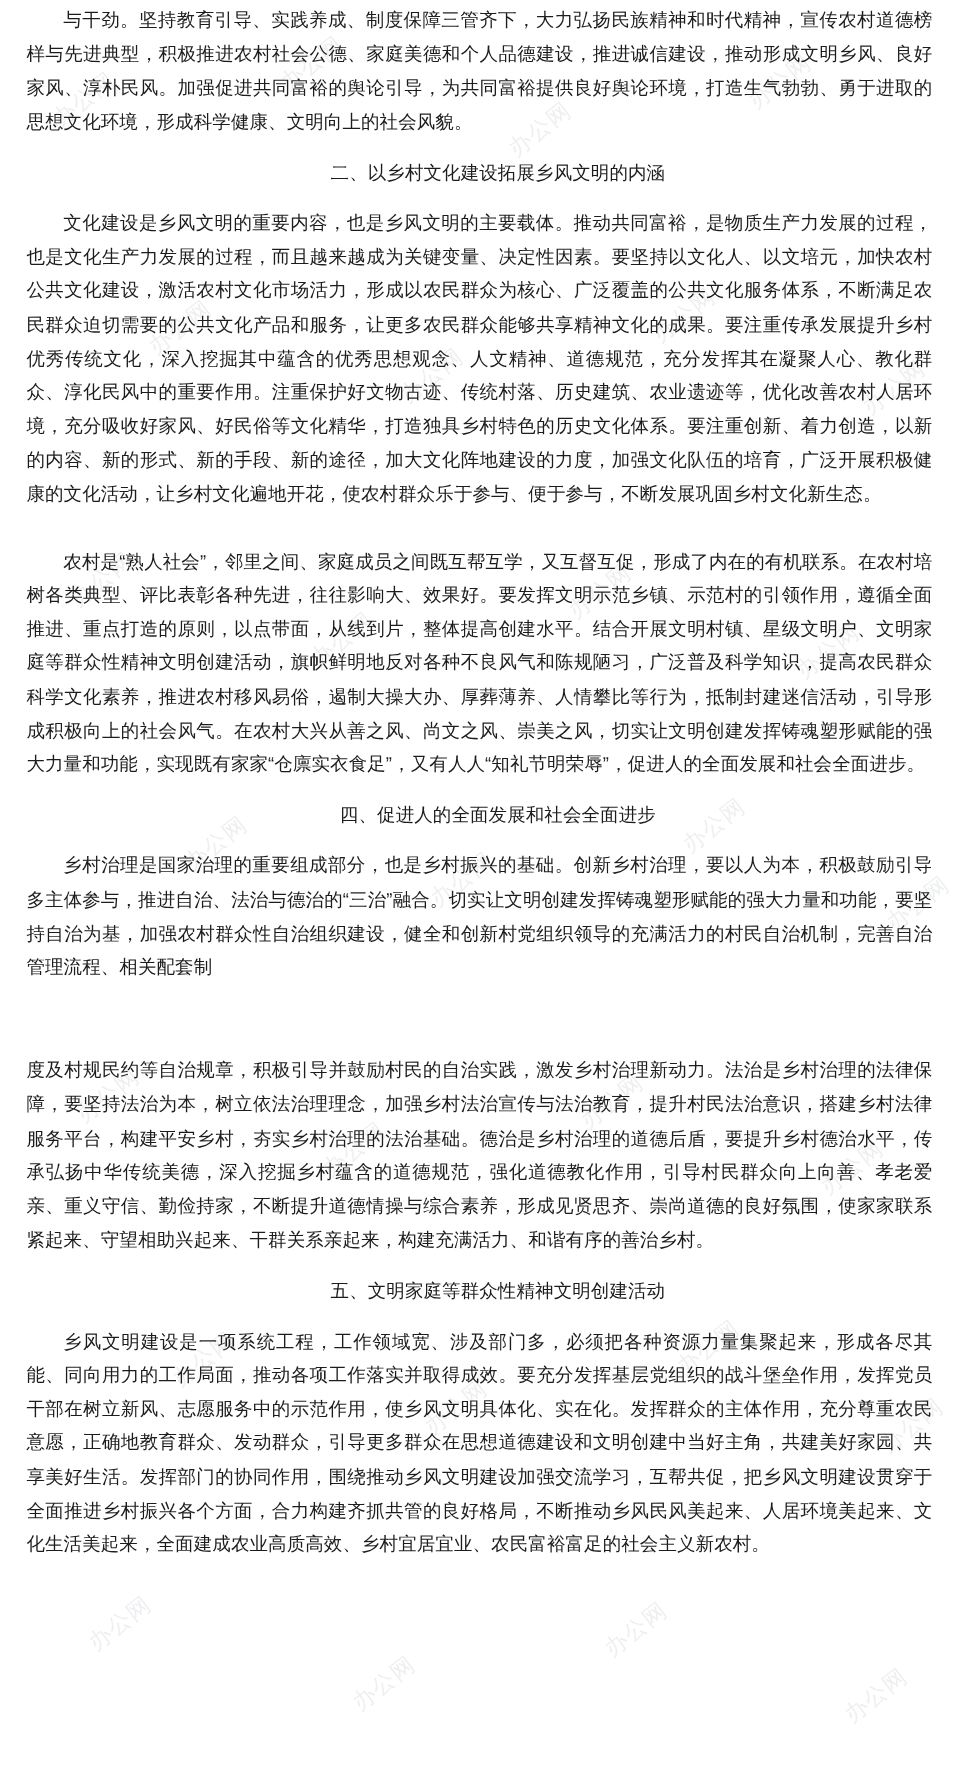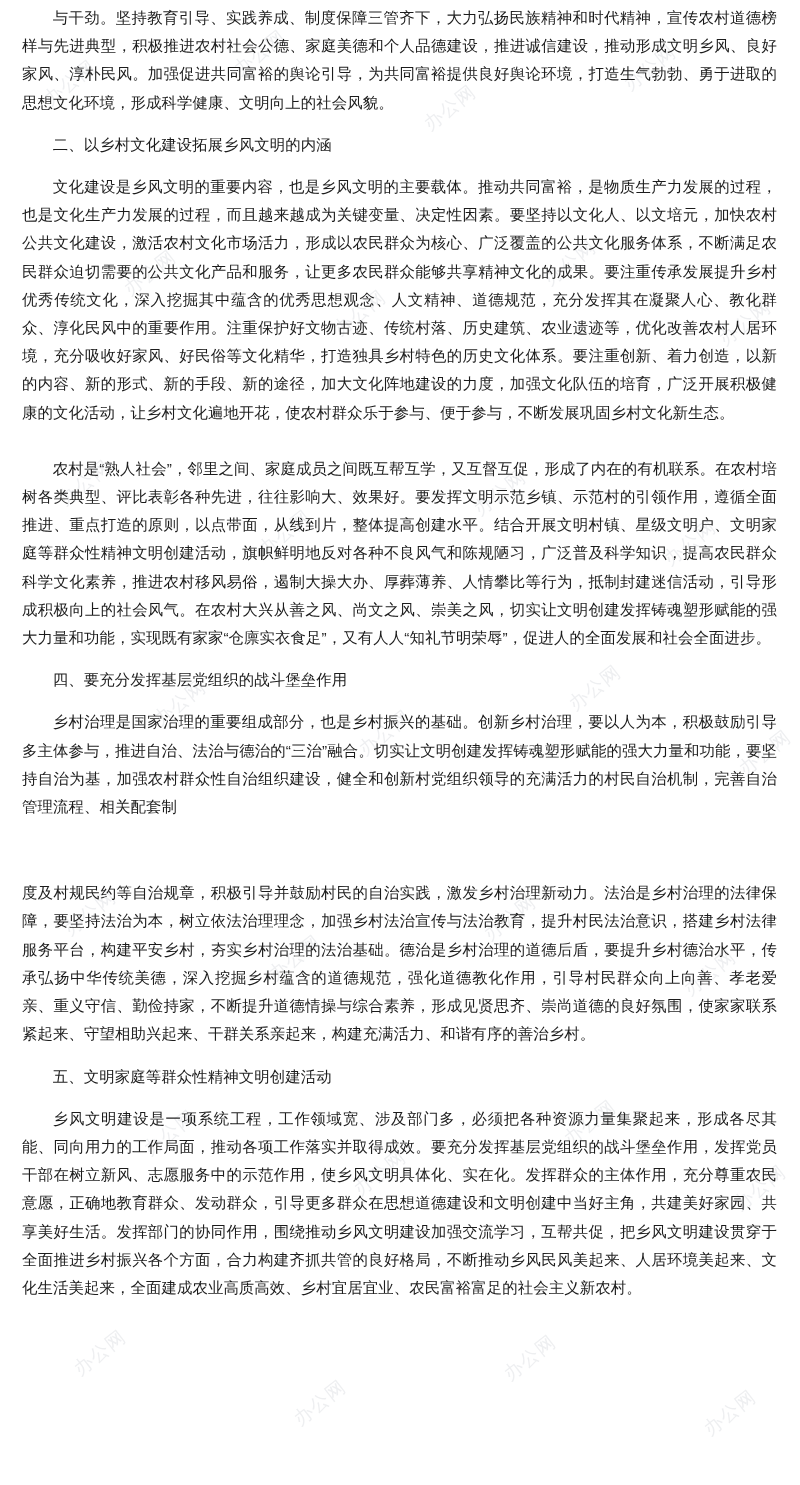--- a/index.html
+++ b/index.html
@@ -64,21 +64,21 @@
   }
 
   .section-heading {
     font-size: 15.4px;
     line-height: 28.2px;
     text-indent: 2em;
     margin: 0;
     font-weight: 400;
     color: #1c1c1c;
     letter-spacing: 0.1px;
-    text-align: left;
+    text-align: center;
   }
 
   .gap-sm { height: 14px; }
   .page-break-gap { height: 58px; }
 
   .first-block { padding-top: 4px; }
 </style>
 </head>
 <body>
 
@@ -135,21 +135,21 @@
 
     <div class="gap-sm"></div>
 
 
     <div class="gap-sm"></div>
 
     <p class="body-para">农村是“熟人社会”，邻里之间、家庭成员之间既互帮互学，又互督互促，形成了内在的有机联系。在农村培树各类典型、评比表彰各种先进，往往影响大、效果好。要发挥文明示范乡镇、示范村的引领作用，遵循全面推进、重点打造的原则，以点带面，从线到片，整体提高创建水平。结合开展文明村镇、星级文明户、文明家庭等群众性精神文明创建活动，旗帜鲜明地反对各种不良风气和陈规陋习，广泛普及科学知识，提高农民群众科学文化素养，推进农村移风易俗，遏制大操大办、厚葬薄养、人情攀比等行为，抵制封建迷信活动，引导形成积极向上的社会风气。在农村大兴从善之风、尚文之风、崇美之风，切实让文明创建发挥铸魂塑形赋能的强大力量和功能，实现既有家家“仓廪实衣食足”，又有人人“知礼节明荣辱”，促进人的全面发展和社会全面进步。</p>
 
     <div class="gap-sm"></div>
 
-    <h2 class="section-heading">四、要充分发挥基层党组织的战斗堡垒作用</h2>
+    <h2 class="section-heading">四、促进人的全面发展和社会全面进步</h2>
 
     <div class="gap-sm"></div>
 
     <p class="body-para">乡村治理是国家治理的重要组成部分，也是乡村振兴的基础。创新乡村治理，要以人为本，积极鼓励引导多主体参与，推进自治、法治与德治的“三治”融合。切实让文明创建发挥铸魂塑形赋能的强大力量和功能，要坚持自治为基，加强农村群众性自治组织建设，健全和创新村党组织领导的充满活力的村民自治机制，完善自治管理流程、相关配套制</p>
 
     <div class="page-break-gap"></div>
 
     <p class="body-para" style="text-indent:0;">度及村规民约等自治规章，积极引导并鼓励村民的自治实践，激发乡村治理新动力。法治是乡村治理的法律保障，要坚持法治为本，树立依法治理理念，加强乡村法治宣传与法治教育，提升村民法治意识，搭建乡村法律服务平台，构建平安乡村，夯实乡村治理的法治基础。德治是乡村治理的道德后盾，要提升乡村德治水平，传承弘扬中华传统美德，深入挖掘乡村蕴含的道德规范，强化道德教化作用，引导村民群众向上向善、孝老爱亲、重义守信、勤俭持家，不断提升道德情操与综合素养，形成见贤思齐、崇尚道德的良好氛围，使家家联系紧起来、守望相助兴起来、干群关系亲起来，构建充满活力、和谐有序的善治乡村。</p>
 
     <div class="gap-sm"></div>

